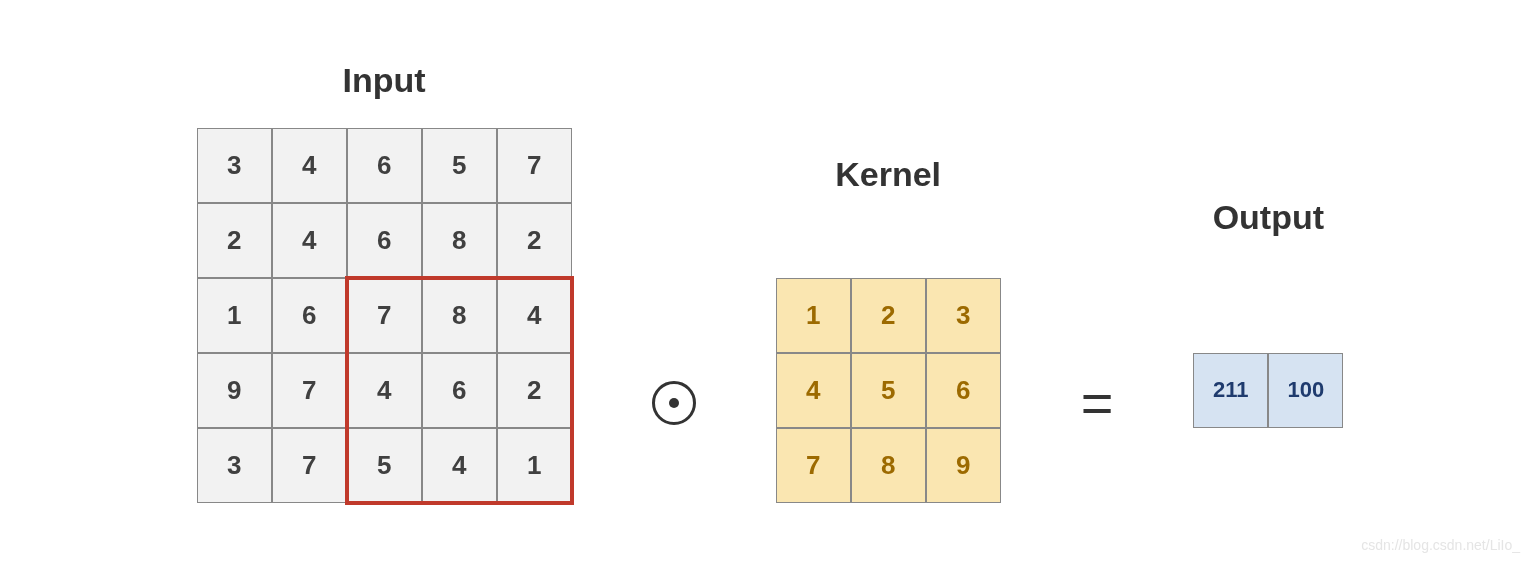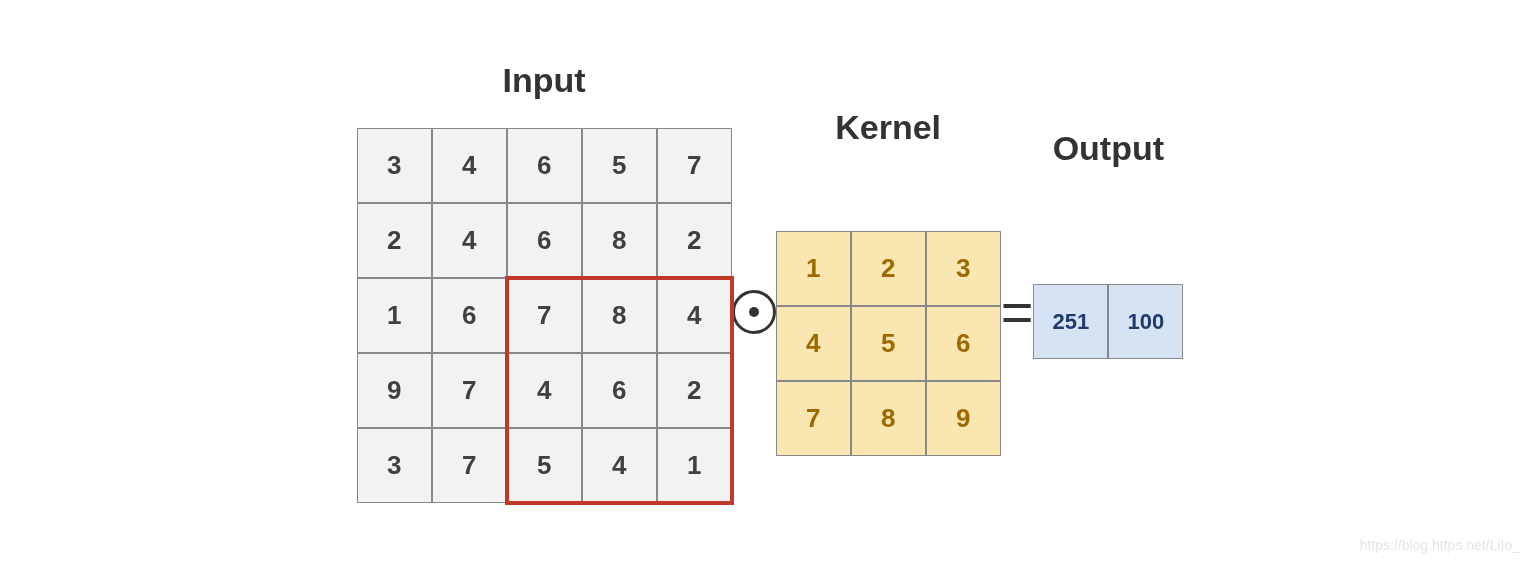--- a/index.html
+++ b/index.html
@@ -12,22 +12,23 @@
       height: 563px;
       background: #ffffff;
       font-family: -apple-system, BlinkMacSystemFont, "Segoe UI", Arial, sans-serif;
       display: flex;
       align-items: center;
       justify-content: center;
       position: relative;
     }
     .container {
       display: flex;
-      align-items: center;
-      justify-content: center;
+      align-items: flex-end;
+      justify-content: center;
+      gap: 80px;
       width: 100%;
       padding: 0 60px;
     }
     .section {
       display: flex;
       flex-direction: column;
       align-items: center;
     }
     .title {
       font-size: 34px;
@@ -186,20 +187,20 @@
       <div class="cell kernel-cell">8</div>
       <div class="cell kernel-cell">9</div>
     </div>
   </div>
 
   <div class="operator equals">=</div>
 
   <div class="section output-section">
     <div class="title">Output</div>
     <div class="grid output-grid">
-      <div class="cell output-cell">251</div>
+      <div class="cell output-cell">211</div>
       <div class="cell output-cell">100</div>
     </div>
   </div>
 
 </div>
 
-<div class="watermark">https://blog.https.net/LiIo_</div>
+<div class="watermark">csdn://blog.csdn.net/LiIo_</div>
 
 </body></html>

